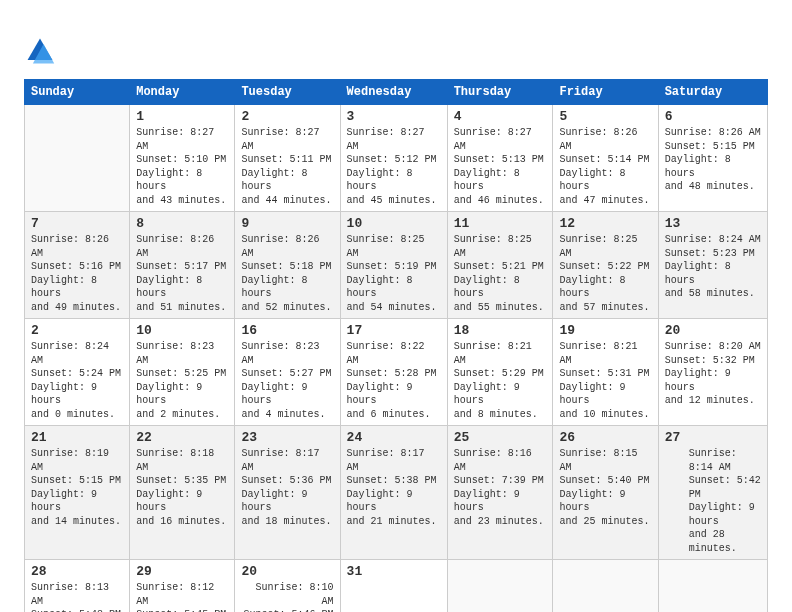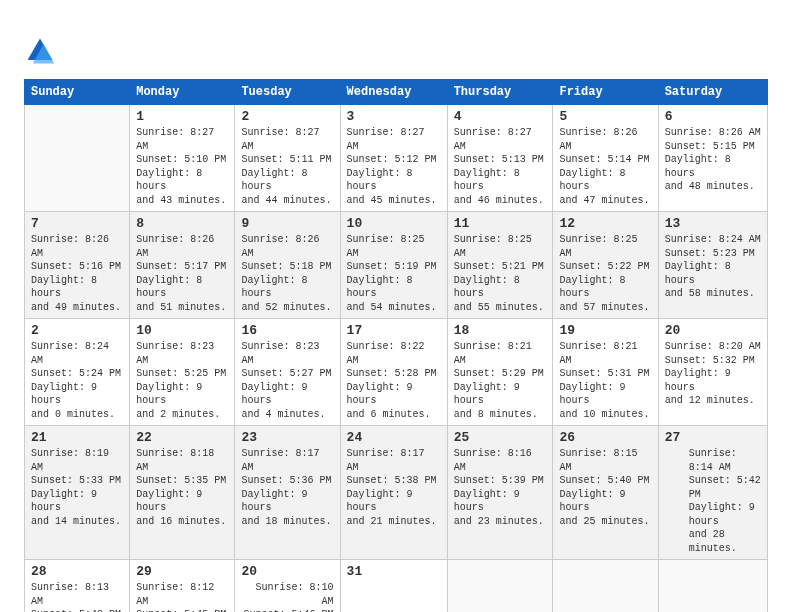--- a/index.html
+++ b/index.html
@@ -280,21 +280,21 @@
             <div class="day-info" style="white-space: pre-line;">Sunrise: 8:20 AM
 Sunset: 5:32 PM
 Daylight: 9 hours
 and 12 minutes.</div>
           </td>
         </tr>
         <tr class="row-shaded">
           <td>
             <span class="day-number">21</span>
             <div class="day-info" style="white-space: pre-line;">Sunrise: 8:19 AM
-Sunset: 5:33 PM
+Sunset: 5:15 PM
 Daylight: 9 hours
 and 14 minutes.</div>
           </td>
           <td>
             <span class="day-number">22</span>
             <div class="day-info" style="white-space: pre-line;">Sunrise: 8:18 AM
 Sunset: 5:35 PM
 Daylight: 9 hours
 and 16 minutes.</div>
           </td>
@@ -308,21 +308,21 @@
           <td>
             <span class="day-number">24</span>
             <div class="day-info" style="white-space: pre-line;">Sunrise: 8:17 AM
 Sunset: 5:38 PM
 Daylight: 9 hours
 and 21 minutes.</div>
           </td>
           <td>
             <span class="day-number">25</span>
             <div class="day-info" style="white-space: pre-line;">Sunrise: 8:16 AM
-Sunset: 5:39 PM
+Sunset: 7:39 PM
 Daylight: 9 hours
 and 23 minutes.</div>
           </td>
           <td>
             <span class="day-number">26</span>
             <div class="day-info" style="white-space: pre-line;">Sunrise: 8:15 AM
 Sunset: 5:40 PM
 Daylight: 9 hours
 and 25 minutes.</div>
           </td>

